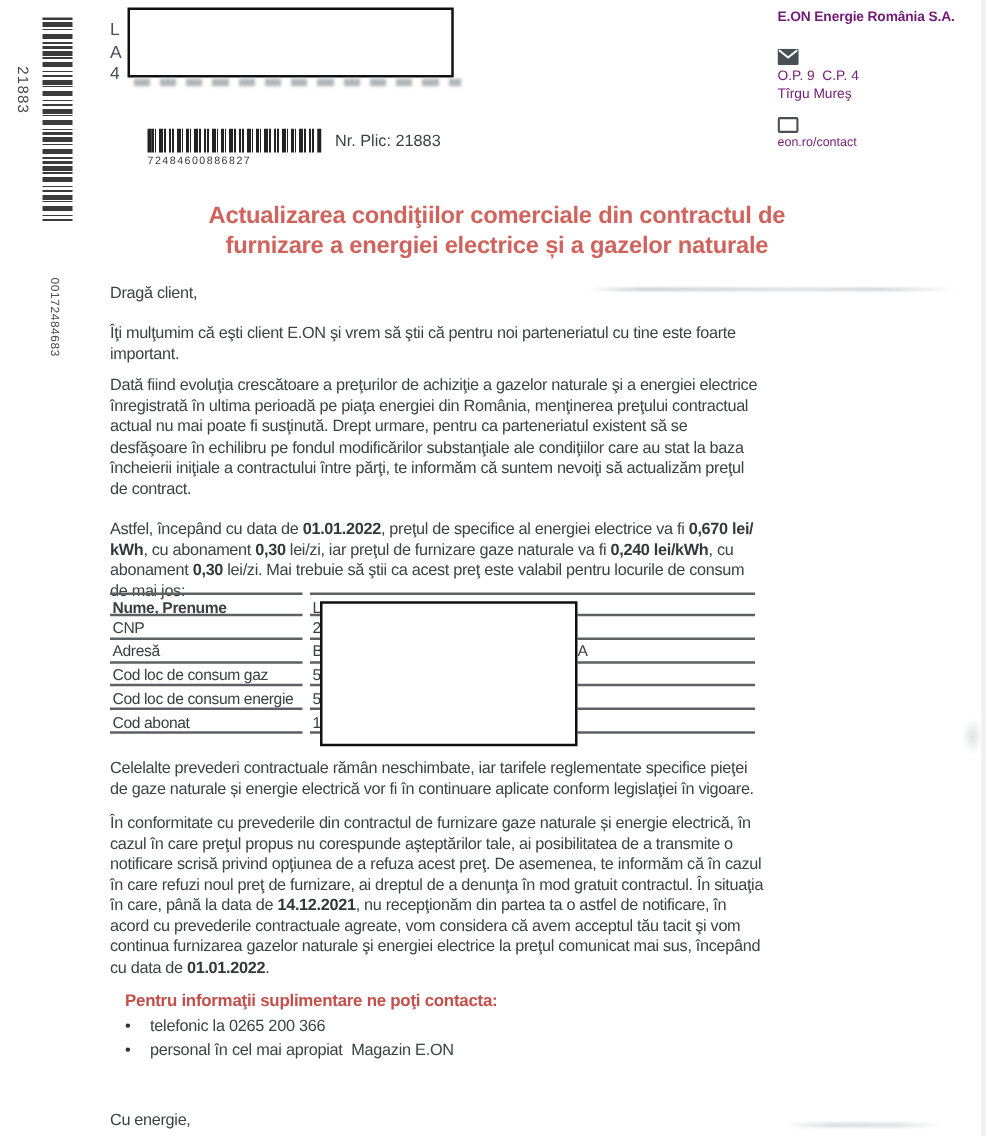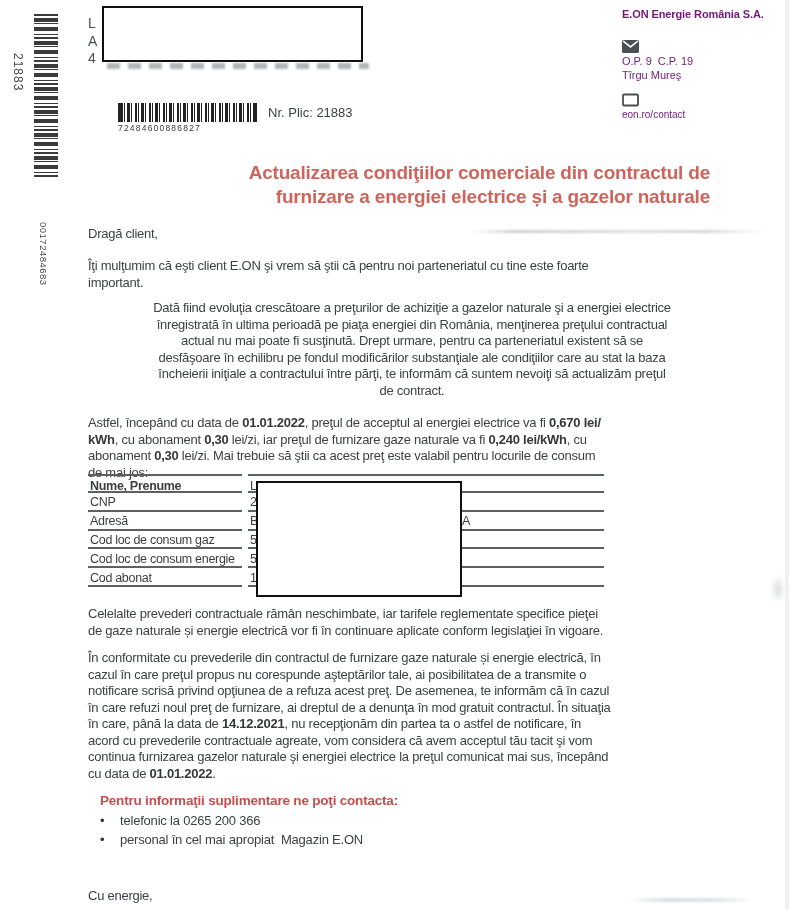--- a/index.html
+++ b/index.html
@@ -63,33 +63,33 @@
   
   .sender { position:absolute; left:622px; top:8px; width:160px; color:#701a75; }
   .sender-company { font-size:11px; font-weight:bold; letter-spacing:-0.1px; }
   .sender-icon { margin-top:19px; height:14px; }
   .sender-line { font-size:11px; margin-top:2px; white-space:pre; }
   .sender-site { font-size:10px; margin-top:2px; }
   .sender .gap { margin-top:12px; }
 
   
   .title {
-    position:absolute; left:85px; top:161px; width:625px; text-align:right;
+    position:absolute; left:85px; top:161px; width:625px; text-align:center;
     font-size:19px; font-weight:bold; line-height:23.5px; letter-spacing:-0.2px;
   }
 
   
   .para, .greeting, .closing {
     position:absolute; left:88px; width:648px;
     font-size:13px; line-height:16.5px; letter-spacing:-0.25px;
     white-space:pre-line; color:#3e4143;
   }
   .greeting { top:226px; }
   .p1 { top:258px; }
-  .p2 { top:300px;text-align:center; }
+  .p2 { top:300px; }
   .p3 { top:415px; }
   .p4 { top:606px; }
   .p5 { top:650px; }
   .closing { top:888px; }
   .para b { font-weight:bold; color:#35383a;text-align:right; }
 
   
   .ctable { position:absolute; left:88px; top:474px; width:516px; }
   .trow { display:flex; height:18.85px; }
   .tlabel {
@@ -155,21 +155,21 @@
   <div class="plic">Nr. Plic: 21883</div>
 
   <div class="sender">
     <div class="sender-company">E.ON Energie România S.A.</div>
     <div class="sender-icon">
       <svg width="17" height="13" viewBox="0 0 17 13">
           <rect width="17" height="13" rx="1.5" fill="#4a4f53"></rect>
           <path d="M1.2 1.2 L8.5 7 L15.8 1.2" stroke="#ffffff" stroke-width="1.6" fill="none"></path>
         </svg>
     </div>
-    <div class="sender-line">O.P. 9  C.P. 19</div>
+    <div class="sender-line">O.P. 9  C.P. 4</div>
     <div class="sender-line">Tîrgu Mureş</div>
     <div class="sender-icon gap">
       <svg width="17" height="14" viewBox="0 0 17 14">
           <rect x="1" y="1.5" width="15" height="11" rx="1" fill="none" stroke="#4a4f53" stroke-width="1.8"></rect>
         </svg>
     </div>
     <div class="sender-site">eon.ro/contact</div>
   </div>
 
   <div class="title" style="color: rgb(208, 99, 92);">
@@ -179,21 +179,21 @@
 
   <div class="greeting">Dragă client,</div>
   <div class="para p1"><span>Îţi mulţumim că eşti client E.ON şi vrem să ştii că pentru noi parteneriatul cu tine este foarte
 important.</span></div>
   <div class="para p2"><span>Dată fiind evoluţia crescătoare a preţurilor de achiziţie a gazelor naturale şi a energiei electrice
 înregistrată în ultima perioadă pe piaţa energiei din România, menţinerea preţului contractual
 actual nu mai poate fi susţinută. Drept urmare, pentru ca parteneriatul existent să se
 desfăşoare în echilibru pe fondul modificărilor substanţiale ale condiţiilor care au stat la baza
 încheierii iniţiale a contractului între părţi, te informăm că suntem nevoiţi să actualizăm preţul
 de contract.</span></div>
-  <div class="para p3"><span>Astfel, începând cu data de </span><b>01.01.2022</b><span>, preţul de acceptul al energiei electrice va fi </span><b>0,670 lei/
+  <div class="para p3"><span>Astfel, începând cu data de </span><b>01.01.2022</b><span>, preţul de specifice al energiei electrice va fi </span><b>0,670 lei/
 kWh</b><span>, cu abonament </span><b>0,30</b><span> lei/zi, iar preţul de furnizare gaze naturale va fi </span><b>0,240 lei/kWh</b><span>, cu
 abonament </span><b>0,30</b><span> lei/zi. Mai trebuie să ştii ca acest preţ este valabil pentru locurile de consum
 de mai jos:</span></div>
 
   <div class="ctable">
       <div class="trow">
         <div class="tlabel">Nume, Prenume</div>
         <div class="tgap"></div>
         <div class="tvalue">L</div>
       </div>

